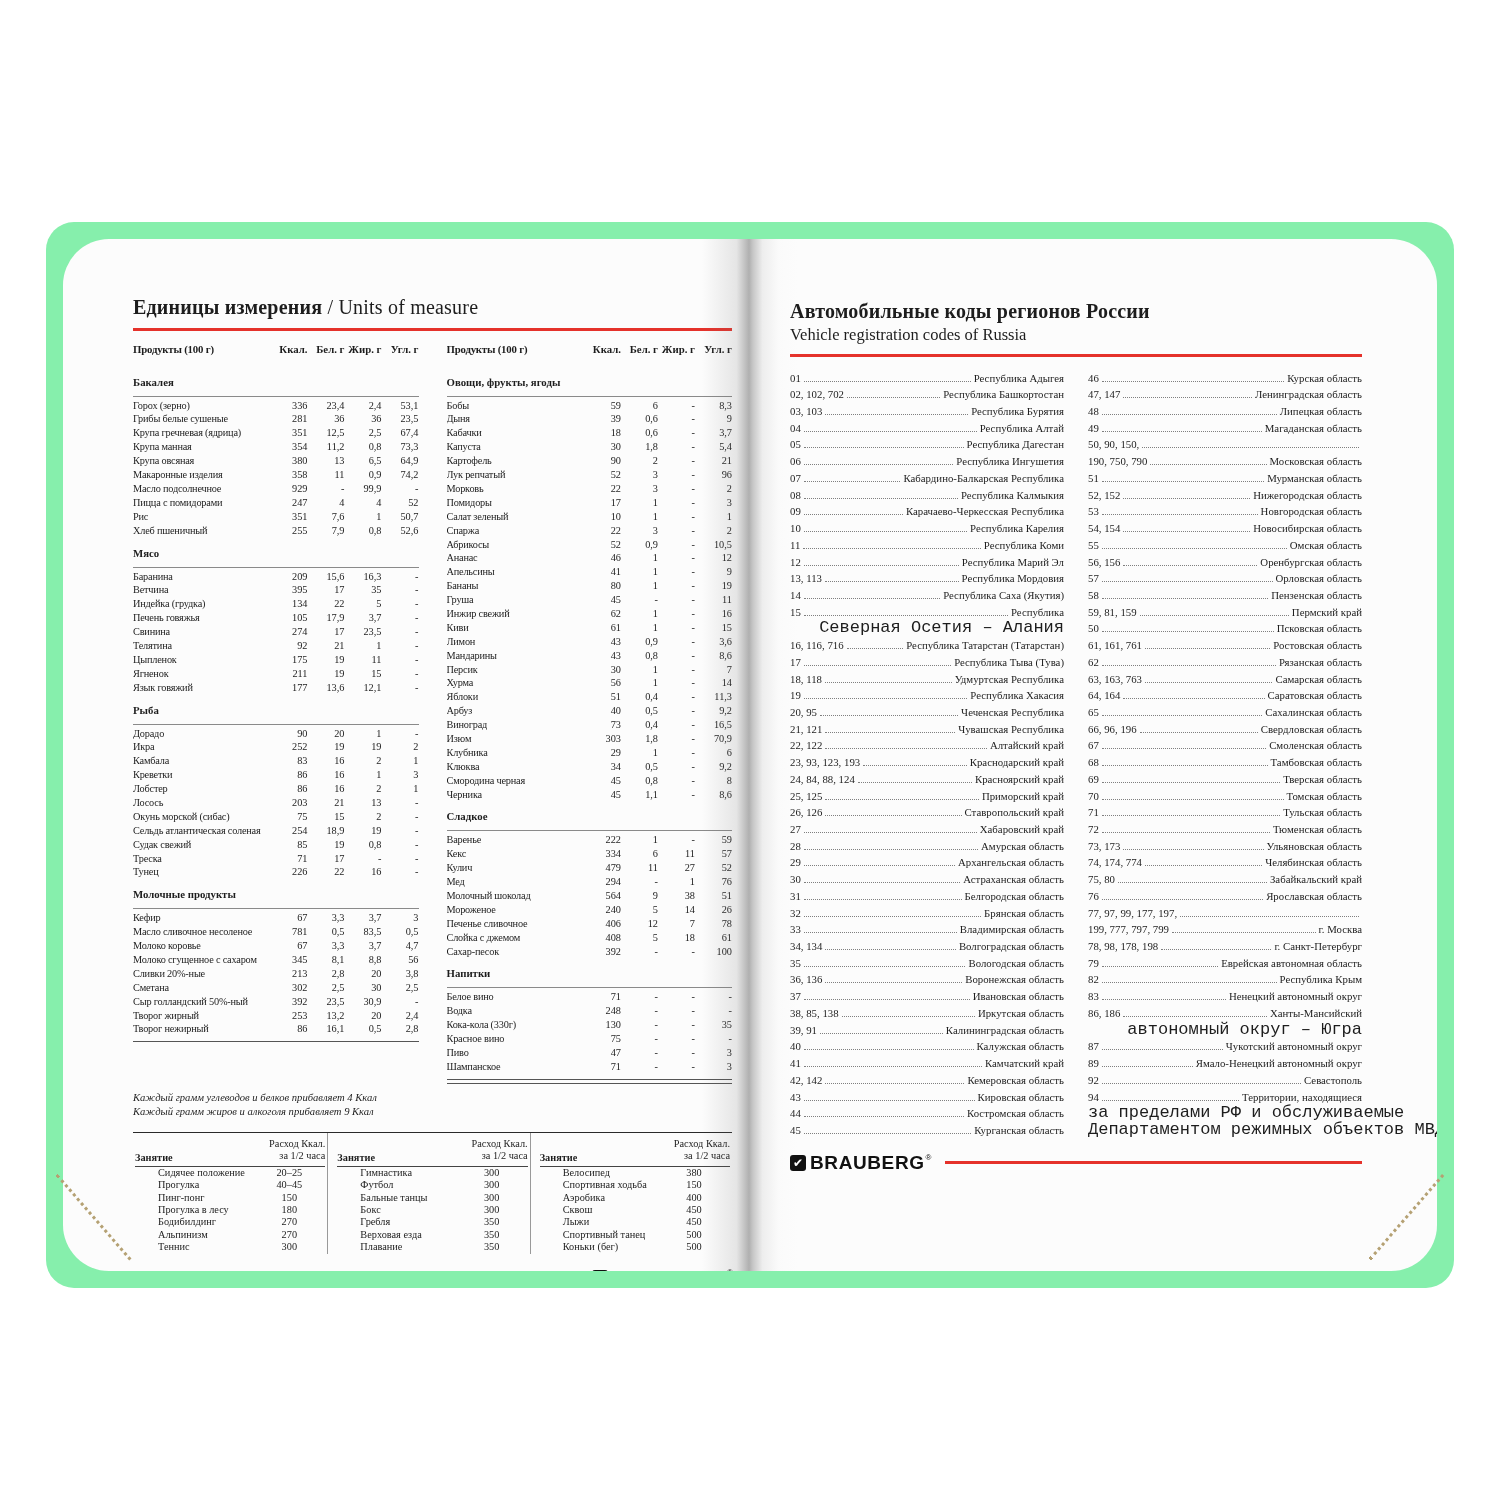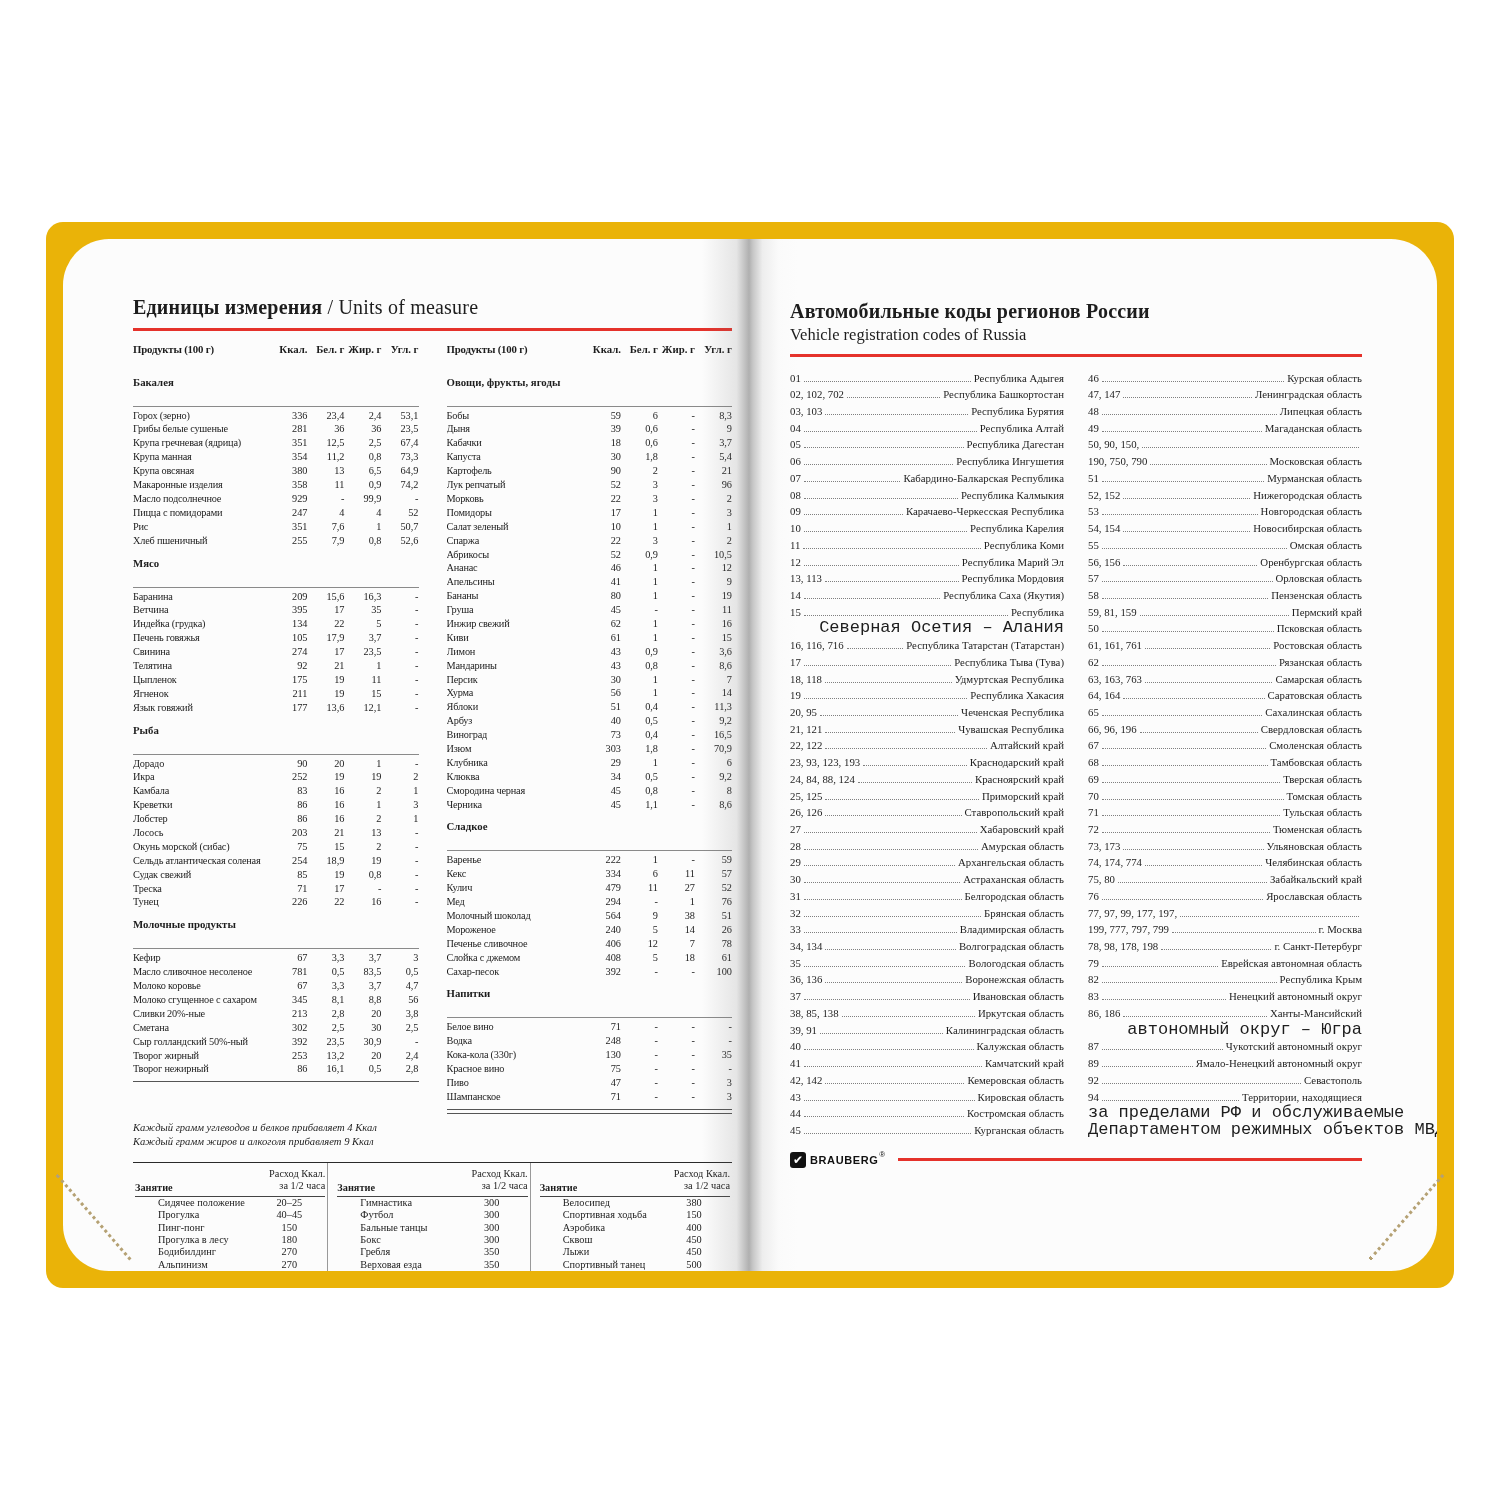--- a/index.html
+++ b/index.html
@@ -1,17 +1,17 @@
 <!DOCTYPE html>
 <html><head>
 <meta charset="utf-8">
 <style>
   html,body{margin:0;padding:0;background:#ffffff;width:1500px;height:1500px;position:relative;
     font-family:"Liberation Serif","DejaVu Serif",serif;color:#1d1d1d;}
-  .book{position:absolute;left:46px;top:222px;width:1408px;height:1066px;background:#eab308;border-radius:17px;}
+  .book{position:absolute;left:46px;top:222px;width:1408px;height:1066px;background:#86efac;border-radius:28px;}
   .pages{position:absolute;left:17px;top:17px;right:17px;bottom:17px;background:#fcfcfc;border-radius:46px;overflow:hidden;}
   .spine{position:absolute;top:0;bottom:0;left:calc(50% - 48px);width:96px;pointer-events:none;
     background:linear-gradient(90deg, rgba(130,130,130,0) 0%, rgba(110,110,110,0.16) 36%,
     rgba(70,70,70,0.42) 49%, rgba(95,95,95,0.34) 53%, rgba(165,165,165,0.17) 63%,
     rgba(225,225,225,0.06) 80%, rgba(255,255,255,0) 100%);}
   .stitch{position:absolute;width:112px;border-top:3px dotted #b5a173;}
   .stitch-l{left:12px;top:952px;transform:rotate(49deg);transform-origin:left top;}
   .stitch-r{right:12px;top:952px;transform:rotate(-49deg);transform-origin:right top;}
 
   .content{position:absolute;}
@@ -23,21 +23,21 @@
   .subtitle{font-size:16.5px;margin-top:2px;}
   .red-rule{height:2.6px;background:#e5322b;margin-top:9px;}
 
   
   .food-cols{display:flex;gap:28px;margin-top:12px;}
   .food-col{flex:1;min-width:0;}
   .food-row{display:flex;align-items:baseline;height:13.9px;font-size:10.3px;line-height:13.9px;}
   .food-head{font-weight:bold;font-size:10.8px;height:24px;align-items:flex-start;}
   .fname{flex:1;white-space:nowrap;overflow:hidden;letter-spacing:-0.2px;}
   .fnum{width:37px;text-align:right;white-space:nowrap;}
-  .sec-title{font-weight:bold;font-size:10.8px;margin-top:9px;padding-bottom:18px;border-bottom:1px solid #8a8a8a;margin-bottom:2px;}
+  .sec-title{font-weight:bold;font-size:10.8px;margin-top:9px;padding-bottom:8px;border-bottom:1px solid #8a8a8a;margin-bottom:2px;}
   .end-rule{border-top:1px solid #555;margin-top:5px;}
   .end-rule.double{height:3px;border-bottom:1px solid #555;}
 
   .notes{margin-top:7px;font-style:italic;font-size:10.6px;line-height:14.5px;}
 
   
   .act-table{display:flex;margin-top:12px;border-top:1.6px solid #2a2a2a;}
   .act-group{flex:1;min-width:0;padding:0 2px;}
   .act-group + .act-group{border-left:1px solid #999;padding-left:9px;}
   .act-head{display:flex;justify-content:space-between;align-items:flex-end;
@@ -49,21 +49,21 @@
   .act-val{width:72px;text-align:center;white-space:nowrap;}
 
   
   .footer{display:flex;align-items:center;margin-top:13px;}
   .red-line{flex:1;height:2.6px;background:#e5322b;}
   .brand{display:flex;align-items:center;white-space:nowrap;}
   .brand .check{width:16px;height:16px;background:#101010;border-radius:3px;color:#fff;
     display:flex;align-items:center;justify-content:center;font-size:12px;font-weight:bold;
     font-family:"DejaVu Sans",sans-serif;margin-right:4px;}
   .brand .bname{font-family:"Liberation Sans","DejaVu Sans",sans-serif;font-weight:bold;
-    font-size:11px;letter-spacing:0.6px;color:#111;}
+    font-size:19px;letter-spacing:0.6px;color:#111;}
   .brand .reg{font-family:"Liberation Sans",sans-serif;font-size:8px;vertical-align:top;
     position:relative;top:-5px;left:1px;color:#111;}
   .footer .brand{margin-left:14px;}
   .footer-right .brand{margin-left:0;margin-right:14px;}
 
   
   .code-cols{display:flex;gap:24px;margin-top:13px;}
   .code-col{flex:1;min-width:0;}
   .code-row{display:flex;align-items:baseline;height:16.72px;font-size:10.8px;line-height:16.72px;}
   .code{white-space:nowrap;}

